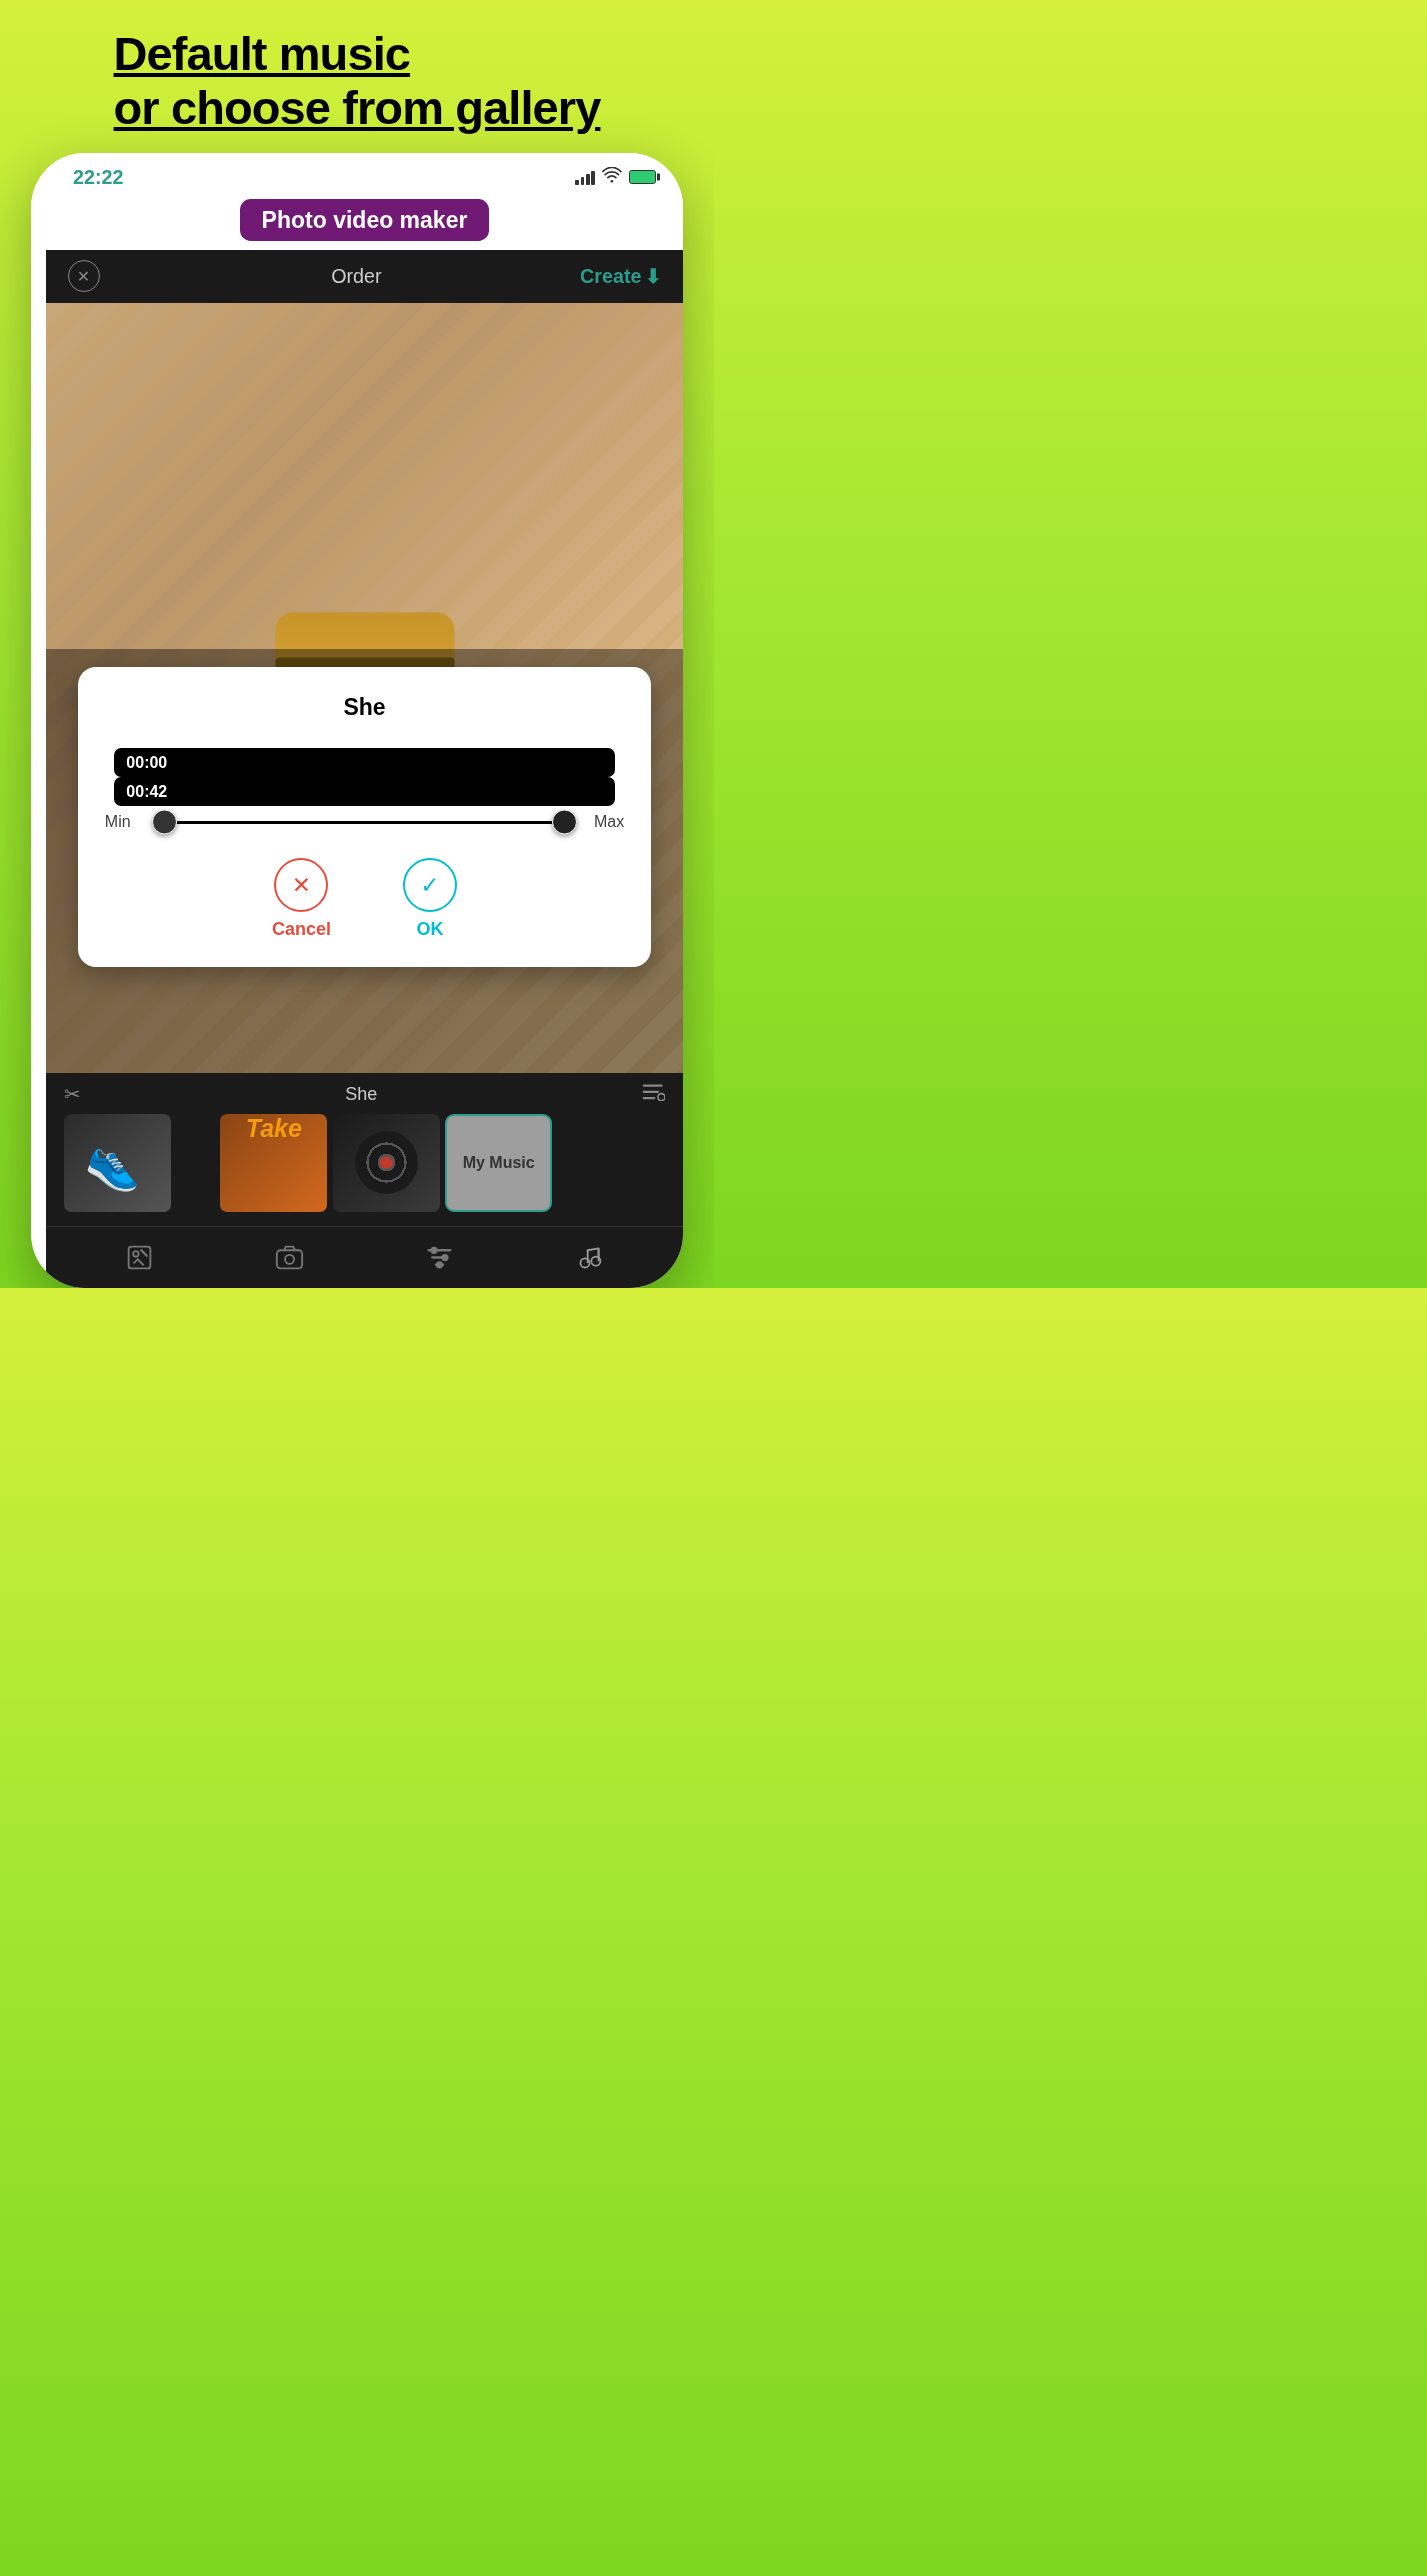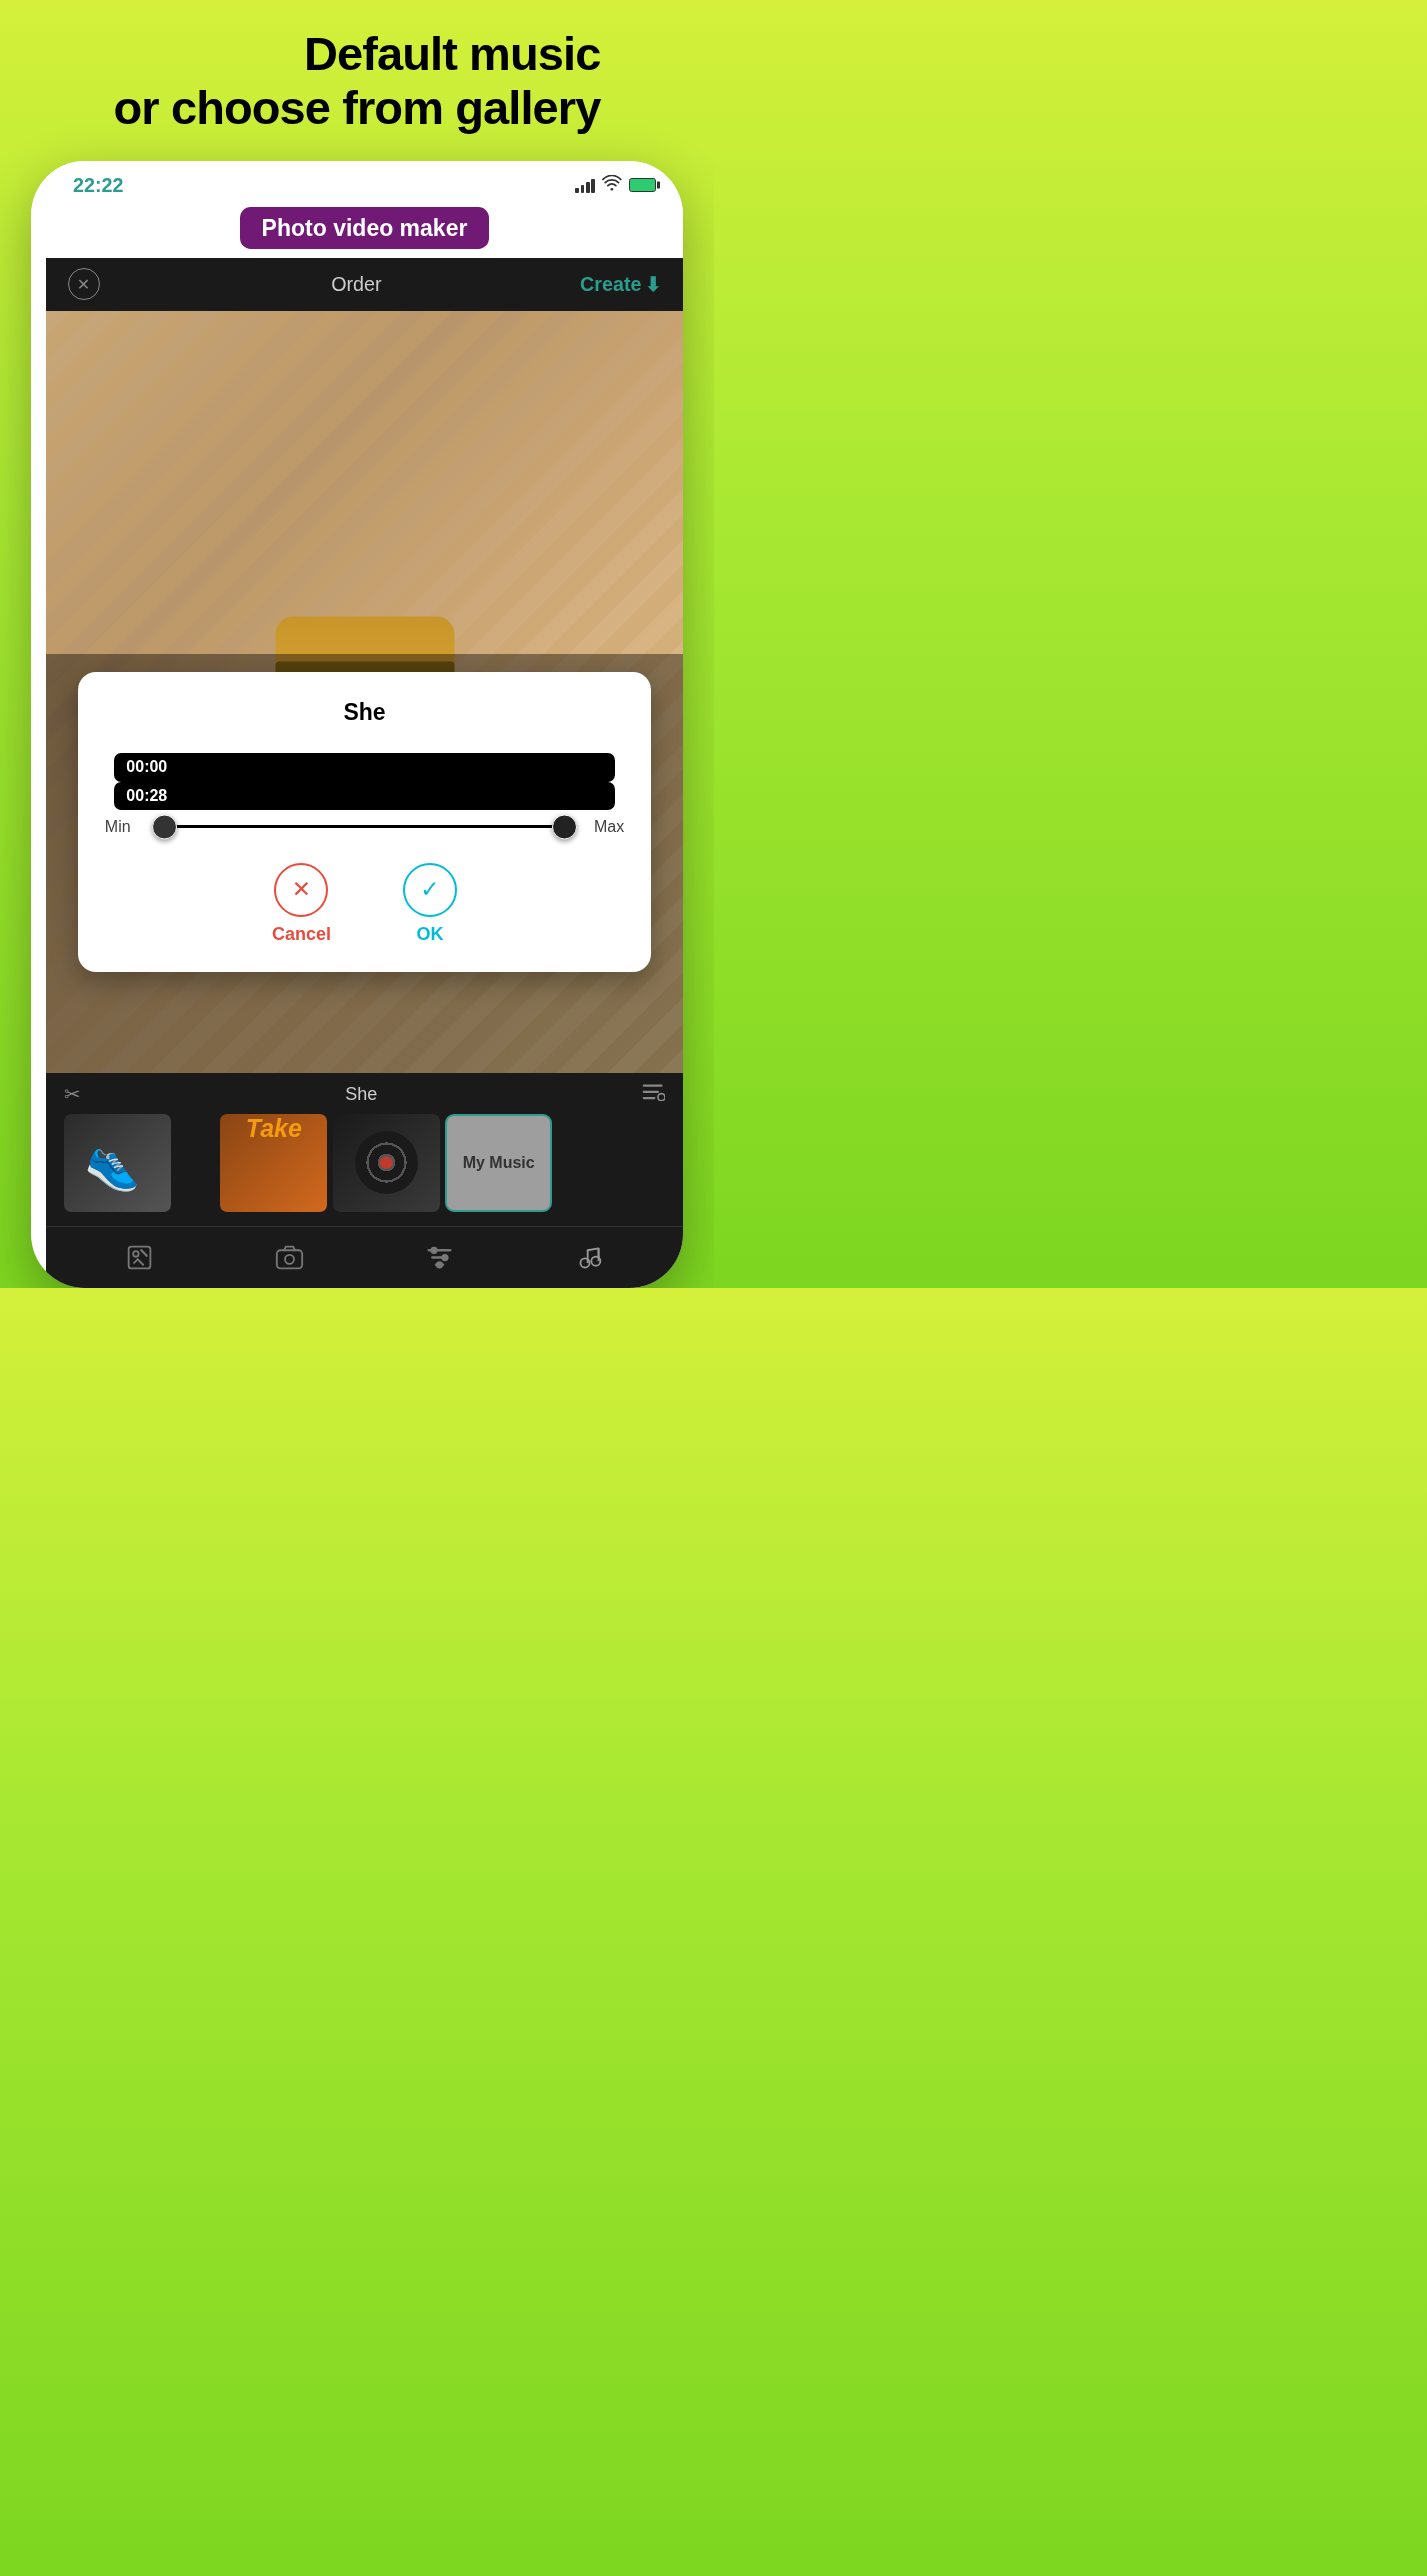--- a/index.html
+++ b/index.html
@@ -11,23 +11,24 @@
       display: flex;
       flex-direction: column;
       align-items: center;
       justify-content: flex-start;
       font-family: -apple-system, BlinkMacSystemFont, 'Helvetica Neue', Arial, sans-serif;
       overflow: hidden;
       position: relative;
     }
 
     .top-heading {
-      text-align: right;
-      padding: 27px 18px 26px;
+      text-align: left;
+      padding: 27px 18px 18px;
       line-height: 1.15;
+      text-decoration: underline;
     }
 
     .top-heading h1 {
       font-size: 47px;
       font-weight: 900;
       color: #000;
       letter-spacing: -0.9px;
     }
 
     .phone-frame {
@@ -611,21 +612,21 @@
         <div class="hat-brim"></div>
       </div>
     </div>
 
     <div class="modal-overlay">
       <div class="modal-card">
         <div class="modal-title">She</div>
 
         <div class="time-labels">
           <span class="time-badge">00:00</span>
-          <span class="time-badge">00:28</span>
+          <span class="time-badge">00:42</span>
         </div>
 
         <div class="slider-row">
           <span class="slider-label">Min</span>
           <div class="slider-track">
             <div class="slider-fill"></div>
             <div class="slider-thumb-left"></div>
             <div class="slider-thumb-right"></div>
           </div>
           <span class="slider-label max">Max</span>

